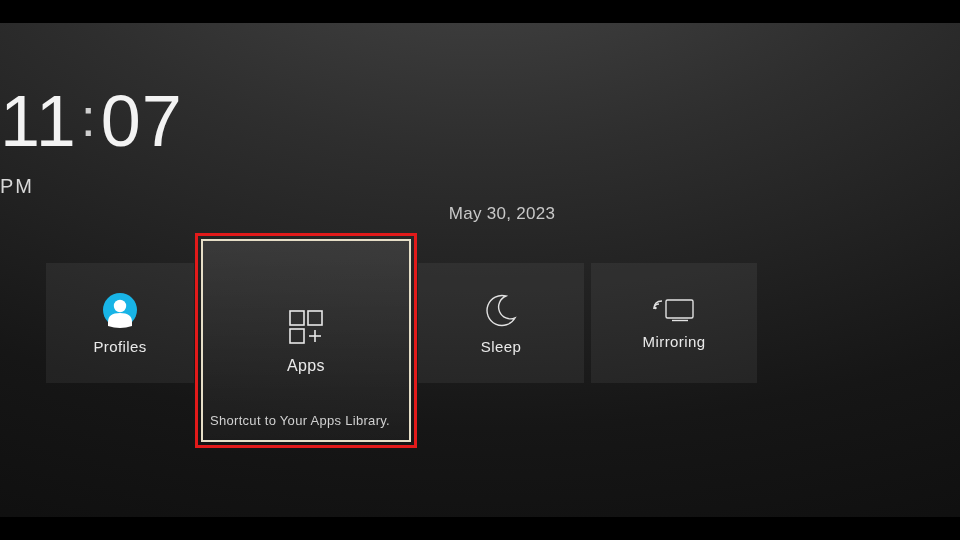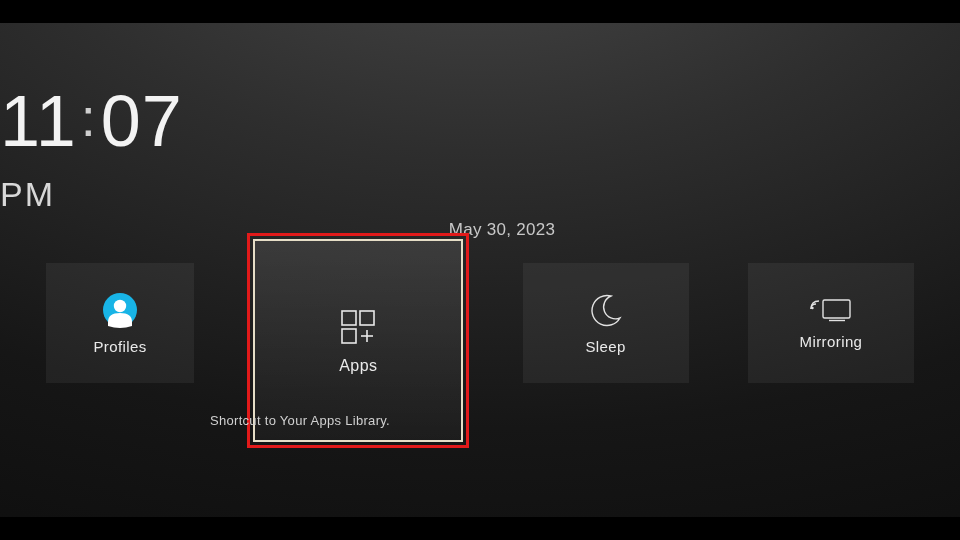--- a/index.html
+++ b/index.html
@@ -39,42 +39,41 @@
   .time .colon {
     display: inline-block;
     vertical-align: 6px;
     font-size: 54px;
     position: relative;
     top: -4px;
     margin: 0 4px;
     color: #cfcfcf;
   }
   .ampm {
-    font-size: 34px;
+    font-size: 20px;
     color: #d8d8d8;
     font-weight: 300;
     letter-spacing: 2px;
   }
   .date {
     margin-top: 6px;
     font-size: 17px;
     color: #c8c8c8;
     letter-spacing: 0.3px;
     margin-left: 44px;
   }
   .tiles {
     position: absolute;
     left: 46px;
     right: 46px;
     top: 240px;
     display: flex;
-    gap: 24px;
+    gap: 7px;
     align-items: stretch;
     height: 120px;
-    justify-content: space-between;
   }
   .tile {
     background: rgba(255,255,255,0.06);
     display: flex;
     flex-direction: column;
     align-items: center;
     justify-content: center;
     gap: 10px;
     color: #e6e6e6;
     font-size: 15px;

